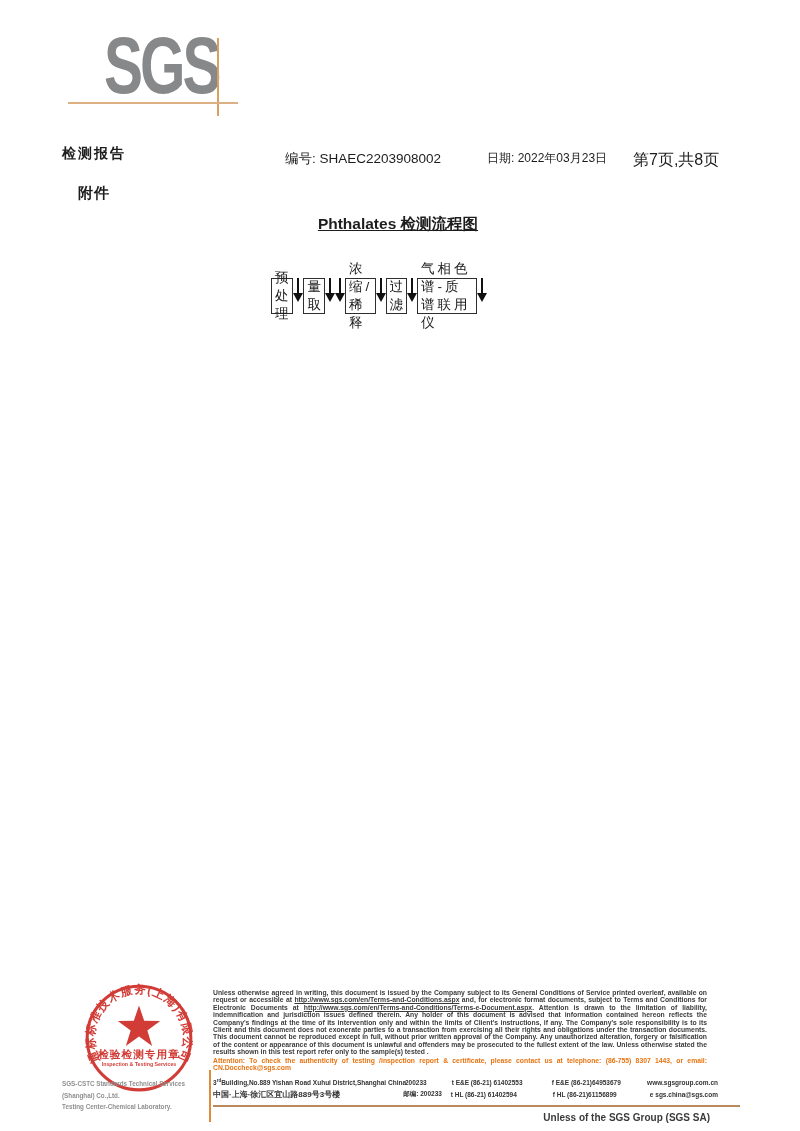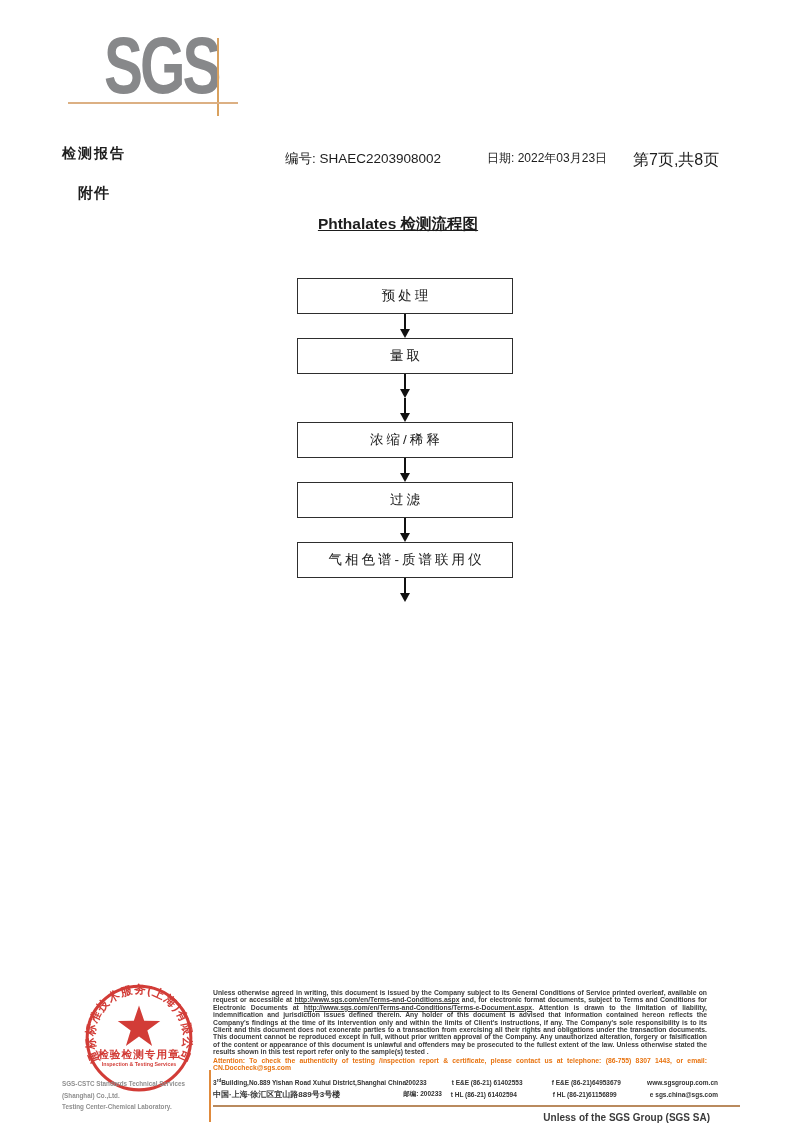--- a/index.html
+++ b/index.html
@@ -24,21 +24,21 @@
   
   .report-title { position:absolute; left:62px; top:145px; font-size:14px; font-weight:bold; letter-spacing:2px;text-align:right; }
   .hdr-no   { position:absolute; left:285px; top:150px; font-size:13.5px; }
   .hdr-date { position:absolute; left:487px; top:150px; font-size:12px; }
   .hdr-page { position:absolute; left:633px; top:150px; font-size:16px; }
   .attachment { position:absolute; left:62px; top:184px; font-size:15px; font-weight:bold; letter-spacing:1px;margin-left:16px; }
 
   
   .flow-title { position:absolute; left:285px; top:214px; width:226px; text-align:center;
     font-size:15.5px; font-weight:bold;text-decoration:underline; }
-  .flow { position:absolute; left:297px; top:278px; width:216px; display:flex; flex-direction:column; }
+  .flow { position:absolute; left:271px; top:278px; width:216px; display:flex; flex-direction:row; }
   .fbox {
     height:36px; border:1px solid #2e2e2e; background:#fff;
     display:flex; align-items:center; justify-content:center;
     font-size:13.5px; letter-spacing:3px; padding-left:3px; color:#1a1a1a;
   }
   .arrow { height:24px; display:flex; flex-direction:column; align-items:center; }
   .arrow .stem { width:2px; flex:1; background:#111; }
   .arrow .head { width:0; height:0; border-left:5px solid transparent; border-right:5px solid transparent; border-top:9px solid #111; }
 
   

